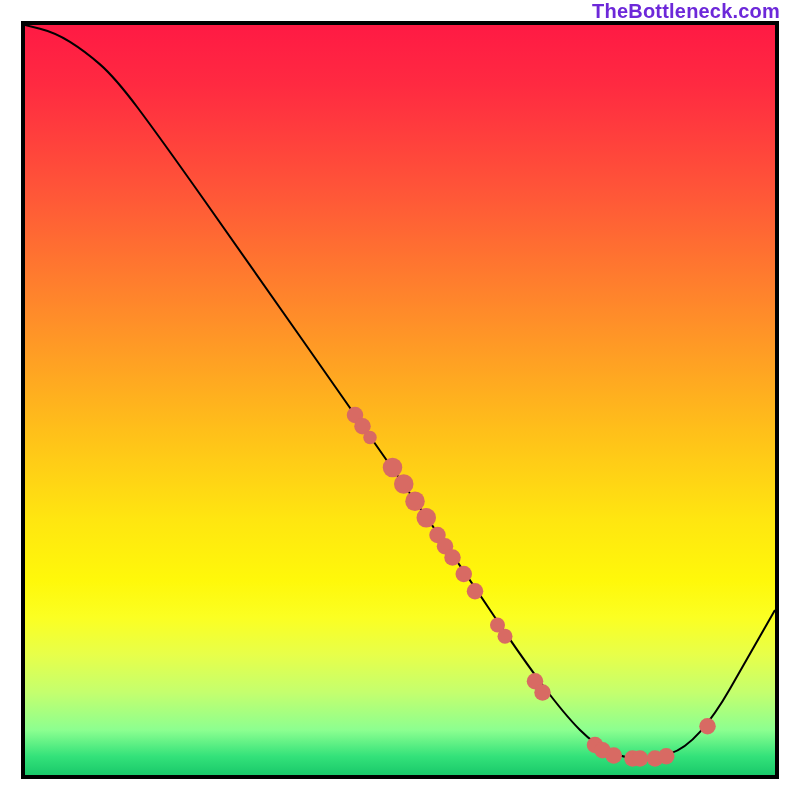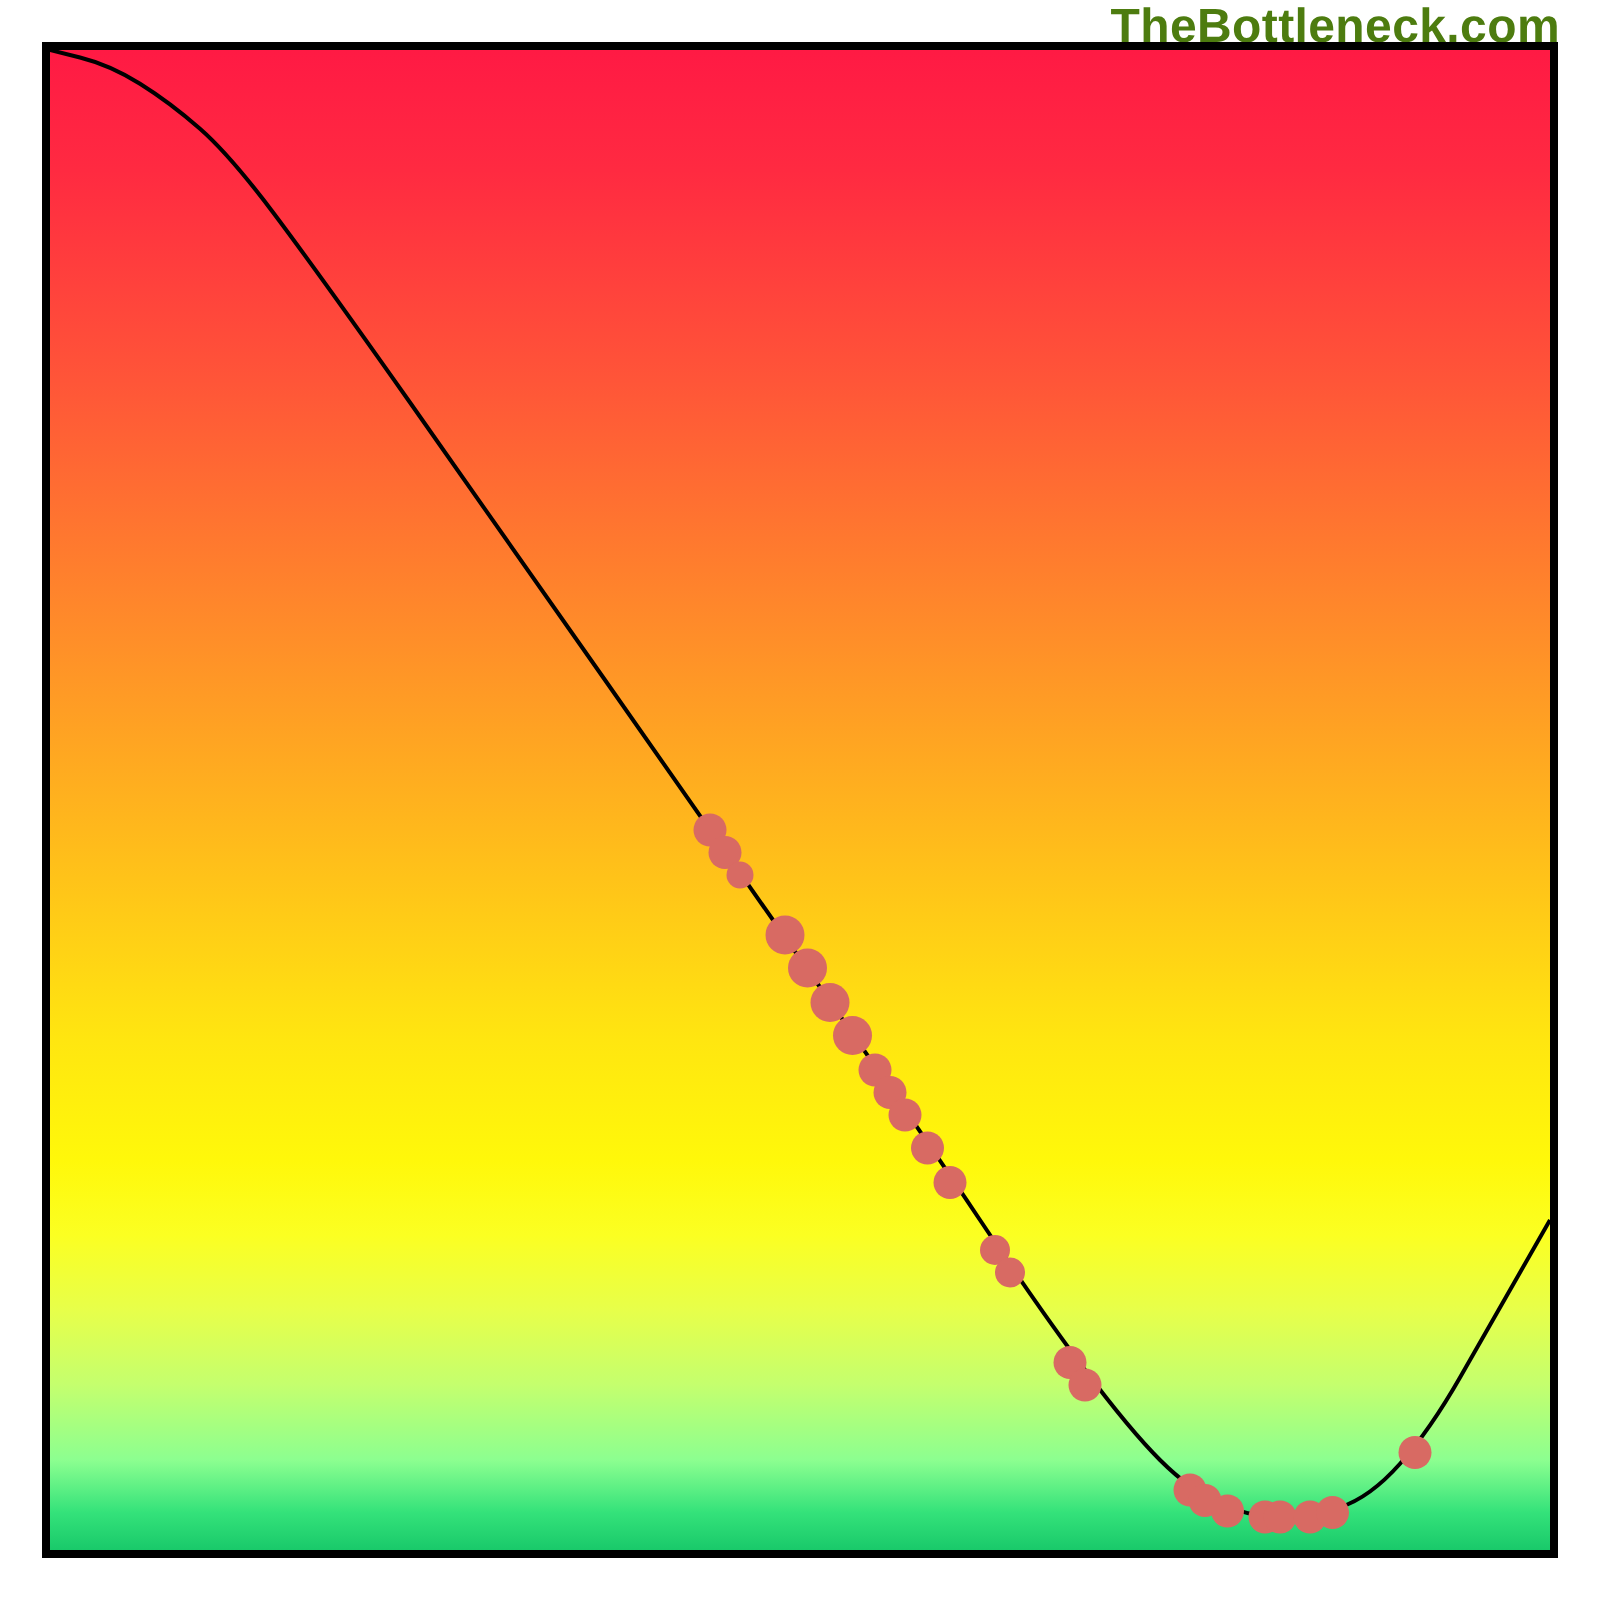--- a/index.html
+++ b/index.html
@@ -47,23 +47,23 @@
     position: absolute;
     inset: 0;
     width: 100%;
     height: 100%;
     display: block;
   }
   #watermark {
     position: absolute;
     top: 0;
     right: 20px;
-    font-size: 24px;
+    font-size: 20px;
     font-weight: 600;
-    color: #4d7c0f;
+    color: #6d28d9;
     letter-spacing: 0.2px;
     user-select: none;
   }
   .curve {
     fill: none;
     stroke: #000000;
     stroke-width: 2;
   }
   .dot {
     fill: #d86a63;

